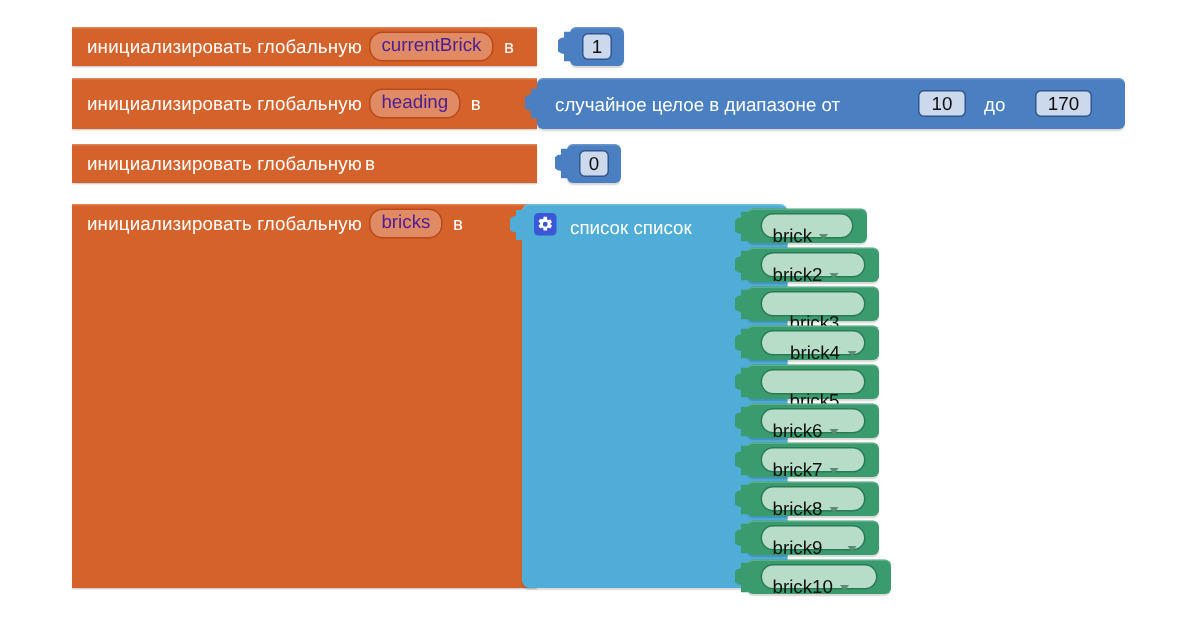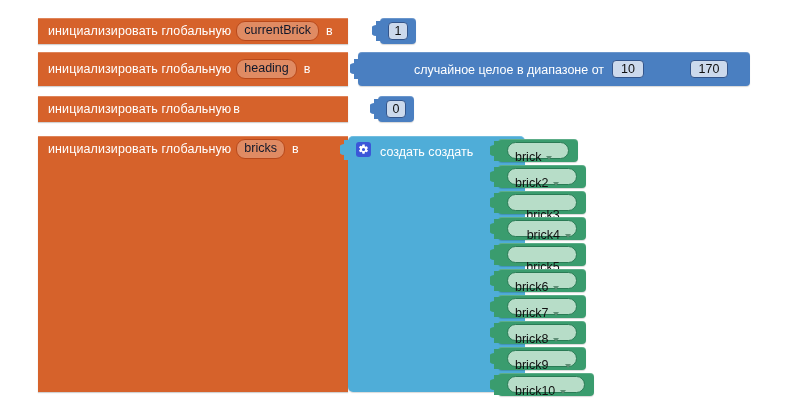--- a/index.html
+++ b/index.html
@@ -28,20 +28,21 @@
     position: absolute;
     box-sizing: border-box;
   }
 
   
   .var-block {
     background: #d6622b;
     border-radius: 0;
     box-shadow: inset 0 1px 0 rgba(255,255,255,0.22),
                 0 1px 1px rgba(0,0,0,0.18);
+    margin-left: 10px;
   }
   .var-row {
     position: absolute;
     left: 0;
     top: 0;
     height: 26px;
     display: flex;
     align-items: center;
     padding-left: 10px;
     white-space: nowrap;
@@ -51,21 +52,21 @@
     font-size: 12.5px;
     line-height: 1;
     letter-spacing: 0.1px;
   }
   .var-pill {
     margin: 0 5px;
     padding: 1px 7px 2px 7px;
     background: #e08b63;
     border: 1px solid #b9491b;
     border-radius: 9px;
-    color: #0f172a;
+    color: #4c1d95;
     font-size: 12.5px;
     line-height: 1.25;
   }
   .var-in {
     color: #ffffff;
     font-size: 12.5px;
     margin-left: 2px;
     margin-right: 2px;
   }
 
@@ -97,21 +98,20 @@
     text-align: center;
     line-height: 17px;
     box-sizing: border-box;
   }
   .math-label {
     position: absolute;
     color: #ffffff;
     font-size: 12.5px;
     white-space: nowrap;
     line-height: 1;
-    margin-left: 44px;
   }
 
   
   .list-block {
     background: #4fadd8;
     border-radius: 5px;
     box-shadow: inset 0 1px 0 rgba(255,255,255,0.20),
                 0 1px 1px rgba(0,0,0,0.15);
   }
   .mutator {
@@ -230,21 +230,21 @@
 
   <div class="block list-block" style="left:348px; top:136px; width:177px; height:256px;">
     <svg class="plug" style="top:4px;" viewBox="0 0 9 20">
       <path d="M9 0 H4 V4 A4.5 4.5 0 0 0 4 15 V20 H9 Z" fill="#4fadd8"></path>
     </svg>
     <div class="mutator" style="left:8px; top:6px;">
       <svg width="11" height="11" viewBox="0 0 24 24">
         <path fill="#ffffff" d="M19.43 12.98c.04-.32.07-.64.07-.98s-.03-.66-.07-.98l2.11-1.65a.5.5 0 0 0 .12-.64l-2-3.46a.5.5 0 0 0-.61-.22l-2.49 1a7.3 7.3 0 0 0-1.69-.98l-.38-2.65A.5.5 0 0 0 14 1h-4a.5.5 0 0 0-.49.42l-.38 2.65c-.61.25-1.17.58-1.69.98l-2.49-1a.5.5 0 0 0-.61.22l-2 3.46a.5.5 0 0 0 .12.64l2.11 1.65c-.04.32-.07.65-.07.98s.03.66.07.98l-2.11 1.65a.5.5 0 0 0-.12.64l2 3.46c.12.22.39.3.61.22l2.49-1c.52.4 1.08.73 1.69.98l.38 2.65c.04.24.25.42.49.42h4c.24 0 .45-.18.49-.42l.38-2.65c.61-.25 1.17-.58 1.69-.98l2.49 1c.22.08.49 0 .61-.22l2-3.46a.5.5 0 0 0-.12-.64l-2.11-1.65zM12 15.5A3.5 3.5 0 1 1 12 8.5a3.5 3.5 0 0 1 0 7z"></path>
       </svg>
     </div>
-    <div class="list-label" style="left:32px; top:10px;">создать создать</div>
+    <div class="list-label" style="left:32px; top:10px;">список список</div>
   </div>
 
   <div id="list-items">
       <div class="get-block" style="left: 498px; top: 139px; width: 80px; height: 23px;">
         <svg class="plug" viewBox="0 0 9 20" style="top: 2px;">
           <path d="M9 0 H4 V4 A4.5 4.5 0 0 0 4 15 V20 H9 Z" fill="#3a9c6e"></path>
         </svg>
         <div class="get-field" style="width: 62px;">
           <span class="get-name">brick</span>
           <span class="caret"></span>

